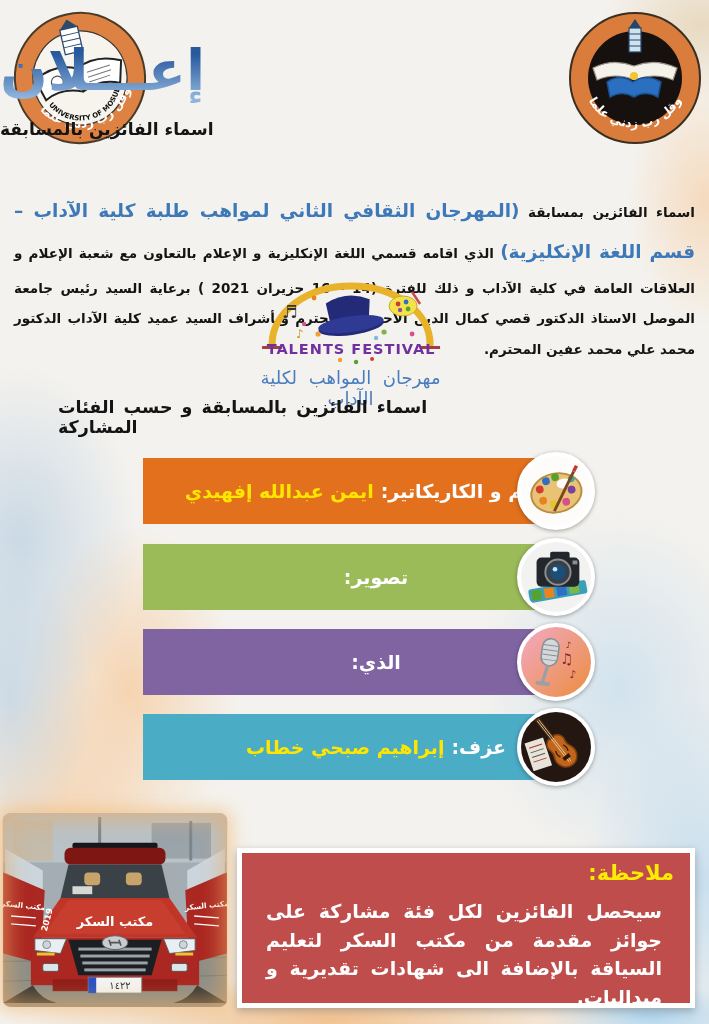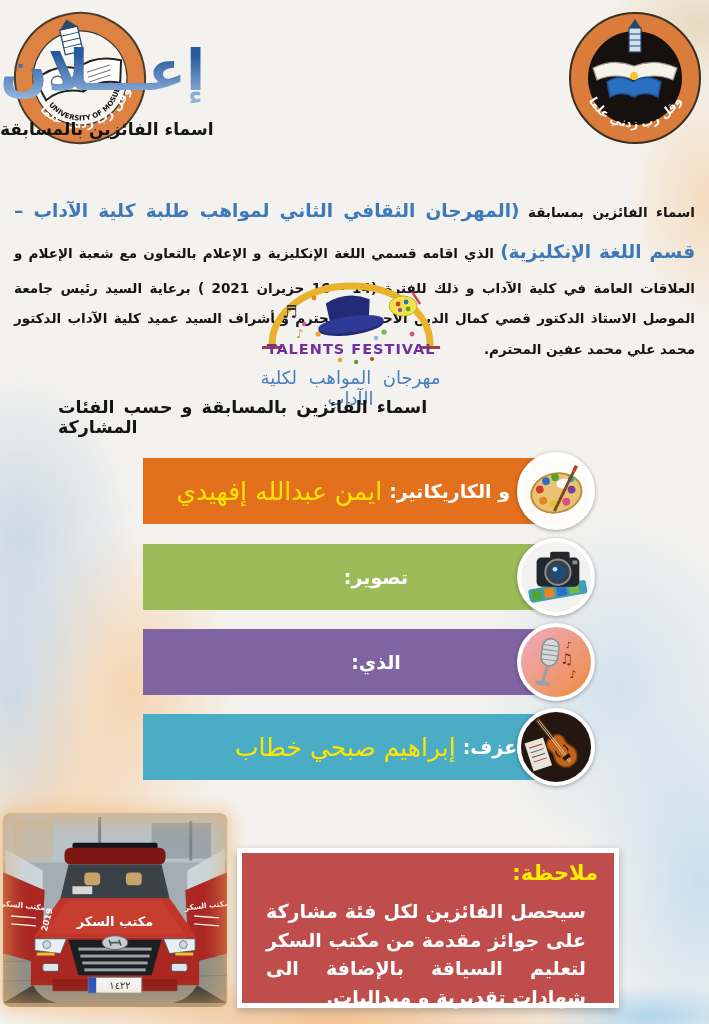--- a/index.html
+++ b/index.html
@@ -46,32 +46,32 @@
     text-align:left;font-size:17.5px;font-weight:bold;color:#141414;word-spacing:3px;}
   
   .winner-row{position:absolute;left:143px;width:460px;height:66px;}
   .row-1{top:458px}.row-2{top:544px}.row-3{top:629px}.row-4{top:714px}
   .bar{position:absolute;left:0;top:0;width:432px;height:66px;box-sizing:border-box;
     clip-path:polygon(0 0, calc(100% - 22px) 0, 100% 50%, calc(100% - 22px) 100%, 0 100%);
     display:flex;align-items:center;justify-content:center;gap:7px;direction:rtl;padding-left:34px;}
   .bar-orange{background:#e2701c}.bar-green{background:#9bbb59}
   .bar-purple{background:#8064a2}.bar-teal{background:#4bacc6}
   .cat{color:#ffffff;font-size:19px;font-weight:bold;white-space:nowrap;}
-  .winner-name{color:#ffe600;font-size:25px;font-weight:normal;white-space:nowrap;}
+  .winner-name{color:#ffe600;font-size:19px;font-weight:bold;white-space:nowrap;}
   .icon-circle{position:absolute;left:374px;top:-6px;width:70px;height:70px;border-radius:50%;
     border:4px solid #fff;overflow:hidden;background:#fff;box-shadow:0 1px 4px rgba(0,0,0,.35);}
   .icon-circle svg{width:100%;height:100%;display:block;}
   
   .car-photo{position:absolute;left:2px;top:813px;width:226px;height:194px;border-radius:9px;
     overflow:hidden;box-shadow:0 0 16px 5px rgba(238,186,120,.55);}
   .car-photo svg{width:100%;height:100%;display:block;}
   .car-photo::after{content:"";position:absolute;inset:0;border-radius:9px;
     box-shadow:inset 0 0 20px 7px rgba(233,170,100,.6);pointer-events:none;}
   
-  .note-box{position:absolute;left:237px;top:848px;width:382px;height:160px;box-sizing:border-box;
+  .note-box{position:absolute;left:237px;top:848px;width:458px;height:160px;box-sizing:border-box;
     background:#bf4d4b;border:5px solid #ffffff;box-shadow:0 3px 8px rgba(0,0,0,.25);
     padding:8px 16px 8px 12px;direction:rtl;}
   .note-title{color:#ffec00;font-size:21px;font-weight:bold;margin:0 0 1px;}
   .note-body{color:#ffffff;font-size:19px;font-weight:bold;line-height:1.5;text-align:justify;margin:12px;}
 </style>
 </head>
 <body>
 
 <div class="poster">
 

